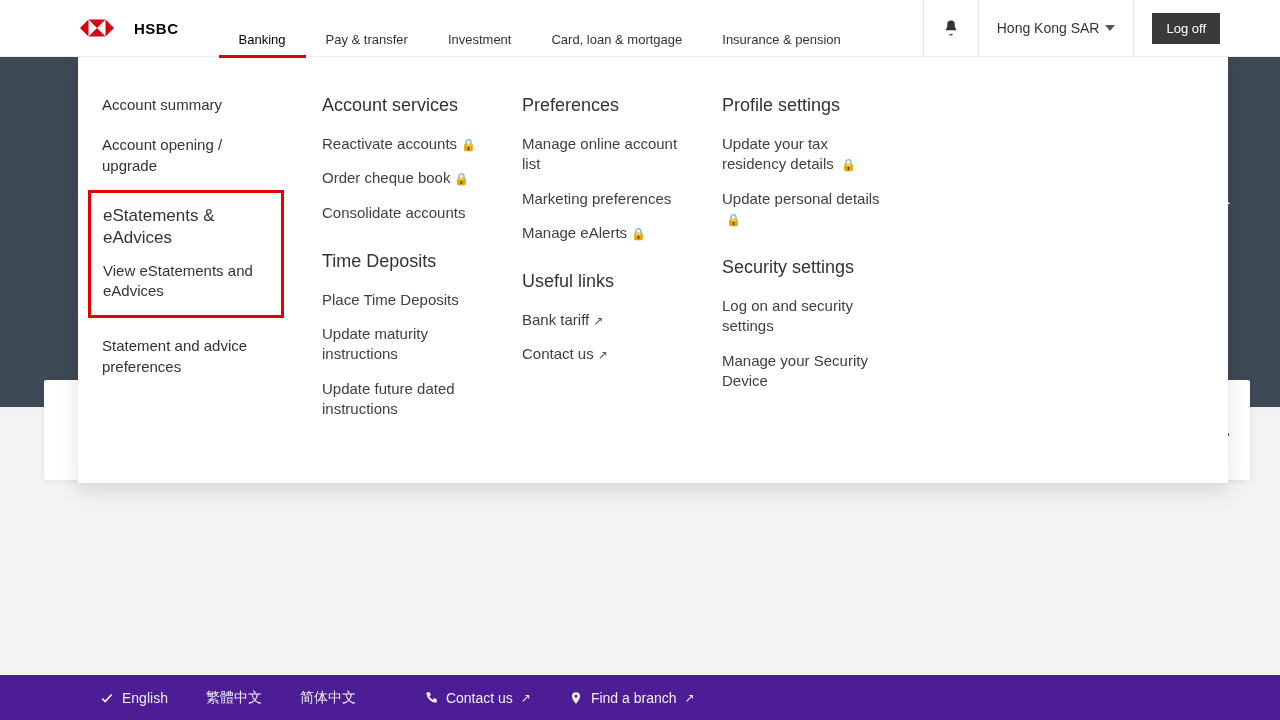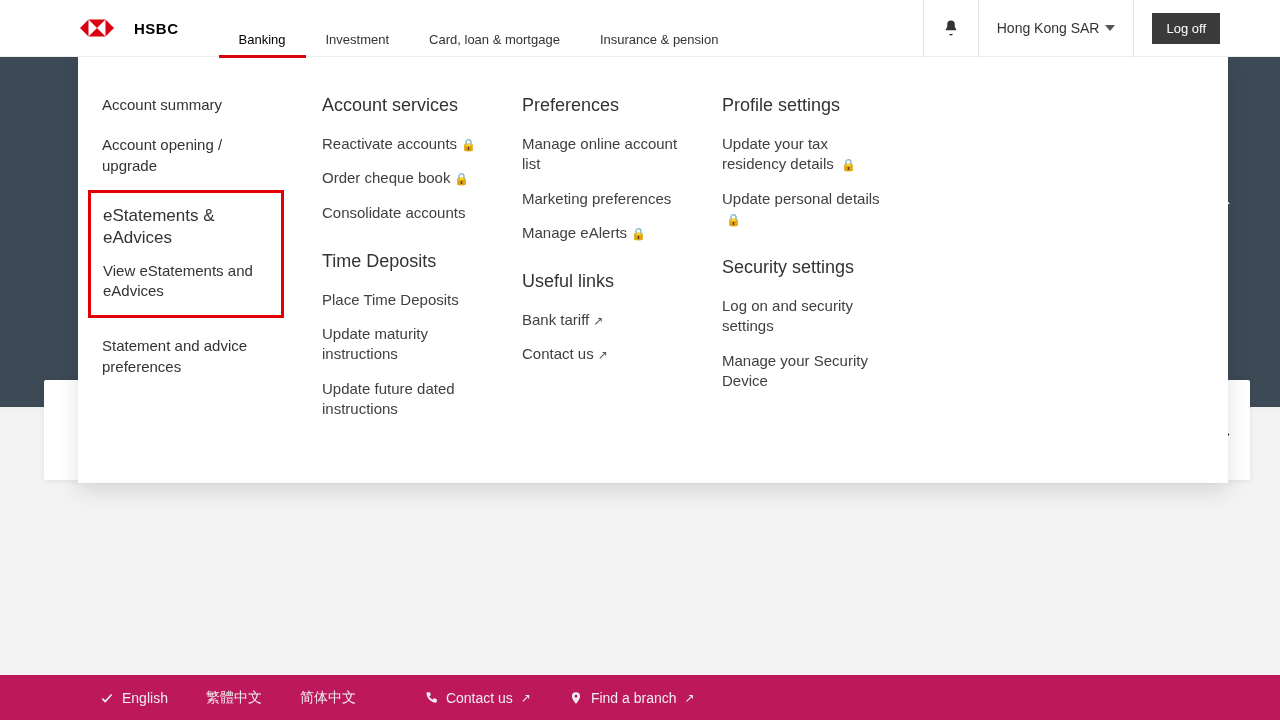--- a/index.html
+++ b/index.html
@@ -120,21 +120,21 @@
     margin-bottom:18px;
     margin-top:-6px;
   }
   .section-sub{
     font-size:17px; color:#333; line-height:1.3; margin-bottom:12px;
   }
 
   
   .footer{
     position:absolute; left:0; right:0; bottom:0; height:45px;
-    background:#be185d; color:#eee;
+    background:#4c1d95; color:#eee;
     display:flex; align-items:center;
     padding-left:100px; gap:38px;
     font-size:14px;
     z-index:60;
   }
   .f-item{ display:flex; align-items:center; gap:8px; cursor:pointer;}
   .f-item svg{ width:14px; height:14px; fill:#eee;}
 
   .chev-down{ display:inline-block; }
   .chev-down svg{width:10px;height:10px;fill:#555;}
@@ -152,20 +152,23 @@
       <polygon points="9,0 27,0 18,9" fill="#db0011"></polygon>
       <polygon points="9,18 27,18 18,9" fill="#db0011"></polygon>
     </svg>
     <span class="logo-text">HSBC</span>
   </div>
   <div class="nav">
     <div class="nav-item active">
         <span>Banking</span>
       </div>
     <div class="nav-item">
+        <span>Pay &amp; transfer</span>
+      </div>
+    <div class="nav-item">
         <span>Investment</span>
       </div>
     <div class="nav-item">
         <span>Card, loan &amp; mortgage</span>
       </div>
     <div class="nav-item">
         <span>Insurance &amp; pension</span>
       </div>
   </div>
   <div class="header-right">

